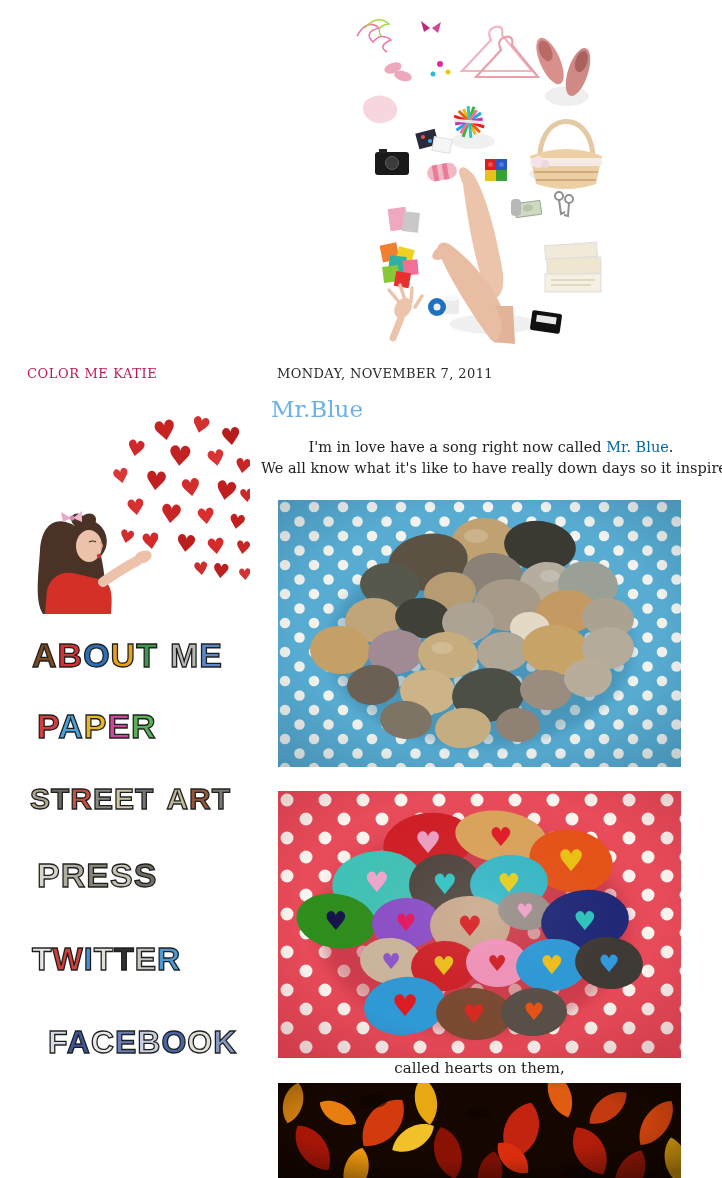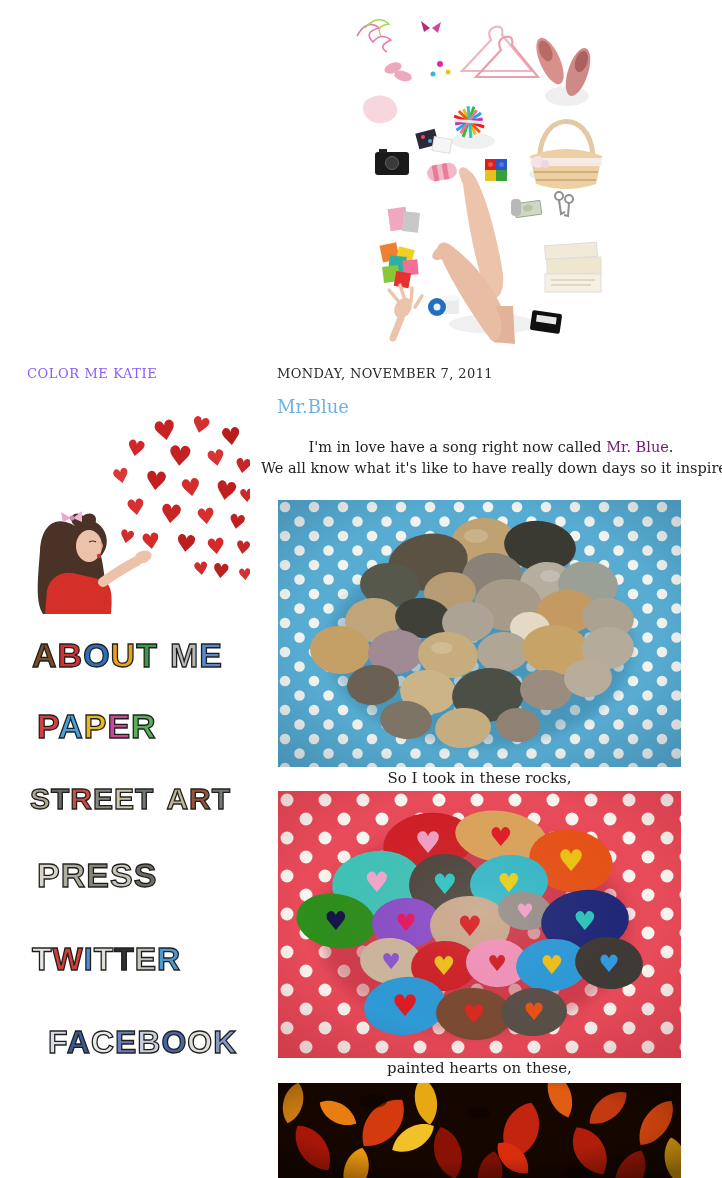--- a/index.html
+++ b/index.html
@@ -18,21 +18,21 @@
   .nav-item .sp{display:inline-block;width:12px;}
   .nav-about   {left:32px;top:630px;font-size:34px;}
   .nav-paper   {left:37px;top:701px;font-size:34px;}
   .nav-street  {left:30px;top:776px;font-size:30px;}
   .nav-press   {left:37px;top:850px;font-size:34px;}
   .nav-twitter {left:32px;top:935px;font-size:32px;}
   .nav-facebook{left:48px;top:1018px;font-size:32px;}
 
   
   .post-date{position:absolute;left:277px;top:366px;font-size:13px;letter-spacing:.4px;color:#2a2a2a;text-align:right;}
-  .post-title{position:absolute;left:277px;top:396px;font-size:18px;cursor:pointer;}
+  .post-title{position:absolute;left:271px;top:396px;font-size:23px;cursor:pointer;}
   .post-body{position:absolute;left:261px;top:437px;width:460px;text-align:center;font-size:14.5px;color:#1f1f1f;}
   .post-body .tline{white-space:nowrap;line-height:20.5px;}
   .body-link{cursor:pointer;}
   .figure{position:absolute;left:278px;width:403px;overflow:hidden;cursor:pointer;}
   .fig-rocks{top:500px;height:267px;}
   .fig-painted{top:791px;height:267px;}
   .fig-leaves{top:1083px;height:95px;}
   .caption{position:absolute;left:278px;width:403px;text-align:center;font-size:15px;color:#1f1f1f;white-space:nowrap;}
   .cap-1{top:769px;}
   .cap-2{top:1059px;}
@@ -190,21 +190,21 @@
           <circle cx="92" cy="301" r="3.5" fill="#e8f0f8"></circle>
       </g>
 
       <g transform="rotate(8 201 316)">
         <rect x="186" y="306" width="30" height="20" rx="2" fill="#101010"></rect>
         <rect x="191" y="310" width="20" height="7" fill="#e8e8e8"></rect>
       </g>
     </svg>
   </div>
 
-  <a class="blog-title" style="color: #8b5cf6;">COLOR ME KATIE</a>
+  <a class="blog-title" style="color: #be185d;">COLOR ME KATIE</a>
 
   <div class="hearts-photo">
     <svg width="235" height="218" viewBox="0 0 235 218">
 
       <g>
         <path d="M60,130 C40,118 26,130 25,155 C23,182 20,206 28,218 L96,218 C90,196 90,176 86,160 C96,150 93,131 78,125 C69,121 64,124 60,130 Z" fill="#4a3226"></path>
         <ellipse cx="74" cy="150" rx="13" ry="16" fill="#edc2ab"></ellipse>
         <path d="M85,146 q4,3 1,7" stroke="#d8a088" stroke-width="1.5" fill="none"></path>
         <circle cx="84" cy="160" r="2.2" fill="#c8333f"></circle>
         <path d="M74,146 q4,-2 7,0" stroke="#3a2a20" stroke-width="1.2" fill="none"></path>
@@ -252,21 +252,21 @@
   <a class="nav-item nav-paper"><span style="color: rgb(208, 64, 64);">P</span><span style="color: rgb(74, 160, 216);">A</span><span style="color: rgb(232, 184, 32);">P</span><span style="color: rgb(200, 74, 152);">E</span><span style="color: rgb(88, 176, 88);">R</span></a>
   <a class="nav-item nav-street"><span style="color: rgb(176, 168, 144);">S</span><span style="color: rgb(106, 106, 98);">T</span><span style="color: rgb(200, 80, 64);">R</span><span style="color: rgb(138, 138, 128);">E</span><span style="color: rgb(208, 200, 168);">E</span><span style="color: rgb(112, 122, 112);">T</span><span class="sp">&nbsp;</span><span style="color: rgb(192, 184, 152);">A</span><span style="color: rgb(152, 84, 58);">R</span><span style="color: rgb(122, 122, 114);">T</span></a>
   <a class="nav-item nav-twitter"><span style="color: rgb(232, 232, 228);">T</span><span style="color: rgb(208, 64, 56);">W</span><span style="color: rgb(74, 144, 216);">I</span><span style="color: rgb(224, 222, 214);">T</span><span style="color: rgb(48, 48, 48);">T</span><span style="color: rgb(200, 200, 192);">E</span><span style="color: rgb(80, 152, 208);">R</span></a>
   <a class="nav-item nav-press"><span style="color: rgb(216, 212, 200);">P</span><span style="color: rgb(176, 172, 160);">R</span><span style="color: rgb(136, 132, 120);">E</span><span style="color: rgb(200, 196, 180);">S</span><span style="color: rgb(112, 108, 96);">S</span></a>
   <a class="nav-item nav-facebook"><span style="color: rgb(216, 220, 232);">F</span><span style="color: rgb(59, 89, 152);">A</span><span style="color: rgb(232, 232, 232);">C</span><span style="color: rgb(106, 128, 184);">E</span><span style="color: rgb(200, 208, 224);">B</span><span style="color: rgb(74, 102, 160);">O</span><span style="color: rgb(224, 224, 216);">O</span><span style="color: rgb(136, 152, 192);">K</span></a>
 
   <div class="post-date">MONDAY, NOVEMBER 7, 2011</div>
   <h2 class="post-title" style="margin: 0px; font-weight: 400; color: rgb(108, 178, 232);">Mr.Blue</h2>
 
   <div class="post-body">
-    <div class="tline"><span>I'm in love have a song right now called </span><span class="body-link" style="color: #701a75;">Mr. Blue</span><span>.</span></div>
+    <div class="tline"><span>I'm in love have a song right now called </span><span class="body-link" style="color: #0369a1;">Mr. Blue</span><span>.</span></div>
     <div class="tline">We all know what it's like to have really down days so it inspired</div>
   </div>
 
   <div class="figure fig-rocks">
     <svg width="403" height="267" viewBox="0 0 403 267">
       <defs>
         <pattern id="pb" width="29" height="29" patternUnits="userSpaceOnUse">
           <rect width="29" height="29" fill="#58acd2"></rect>
           <circle cx="7" cy="7" r="5.3" fill="#f2f3ee"></circle>
             <circle cx="21.5" cy="21.5" r="5.3" fill="#f2f3ee"></circle>
@@ -312,21 +312,20 @@
         <ellipse cx="185" cy="228" rx="28" ry="20" fill="#c4ad80" transform="rotate(-4 185 228)"></ellipse>
         <ellipse cx="240" cy="225" rx="22" ry="17" fill="#8f8274" transform="rotate(3 240 225)"></ellipse>
         <ellipse cx="198" cy="36" rx="12" ry="7" fill="#fff" opacity="0.18"></ellipse>
         <ellipse cx="272" cy="76" rx="10" ry="6" fill="#fff" opacity="0.2"></ellipse>
         <ellipse cx="164" cy="148" rx="11" ry="6" fill="#fff" opacity="0.18"></ellipse>
       </g>
       <rect width="403" height="267" fill="url(#vgb)"></rect>
     </svg>
   </div>
 
-  <div class="caption cap-1">So I took in these rocks,</div>
 
   <div class="figure fig-painted">
     <svg width="403" height="267" viewBox="0 0 403 267">
       <defs>
         <pattern id="pr" width="38" height="38" patternUnits="userSpaceOnUse">
           <rect width="38" height="38" fill="#e84b59"></rect>
           <circle cx="9" cy="9" r="6.5" fill="#faf6f0"></circle>
             <circle cx="28" cy="28" r="6.5" fill="#faf6f0"></circle>
         </pattern>
         <radialGradient id="vgr" cx="50%" cy="45%" r="75%">
@@ -377,21 +376,21 @@
           <text x="127" y="225" font-size="30" fill="#dd1c22">♥</text>
         <ellipse cx="196" cy="223" rx="38" ry="26" fill="#7a4a32" transform="rotate(4 196 223)"></ellipse>
           <text x="196" y="232" font-size="26" fill="#d82a20">♥</text>
         <ellipse cx="256" cy="221" rx="33" ry="24" fill="#585048" transform="rotate(-3 256 221)"></ellipse>
           <text x="256" y="229" font-size="24" fill="#e85316">♥</text>
       </g>
       <rect width="403" height="267" fill="url(#vgr)"></rect>
     </svg>
   </div>
 
-  <div class="caption cap-2">painted hearts on these,</div>
+  <div class="caption cap-2">called hearts on them,</div>
 
   <div class="figure fig-leaves">
     <svg width="403" height="95" viewBox="0 0 403 95">
       <defs>
         <path id="leaf" d="M0,-30 C15,-18 17,14 0,30 C-17,14 -15,-18 0,-30 Z"></path>
         <radialGradient id="vgl" cx="45%" cy="40%" r="75%">
           <stop offset="55%" stop-color="#000" stop-opacity="0"></stop>
             <stop offset="100%" stop-color="#000" stop-opacity="0.45"></stop>
         </radialGradient>
       </defs>

